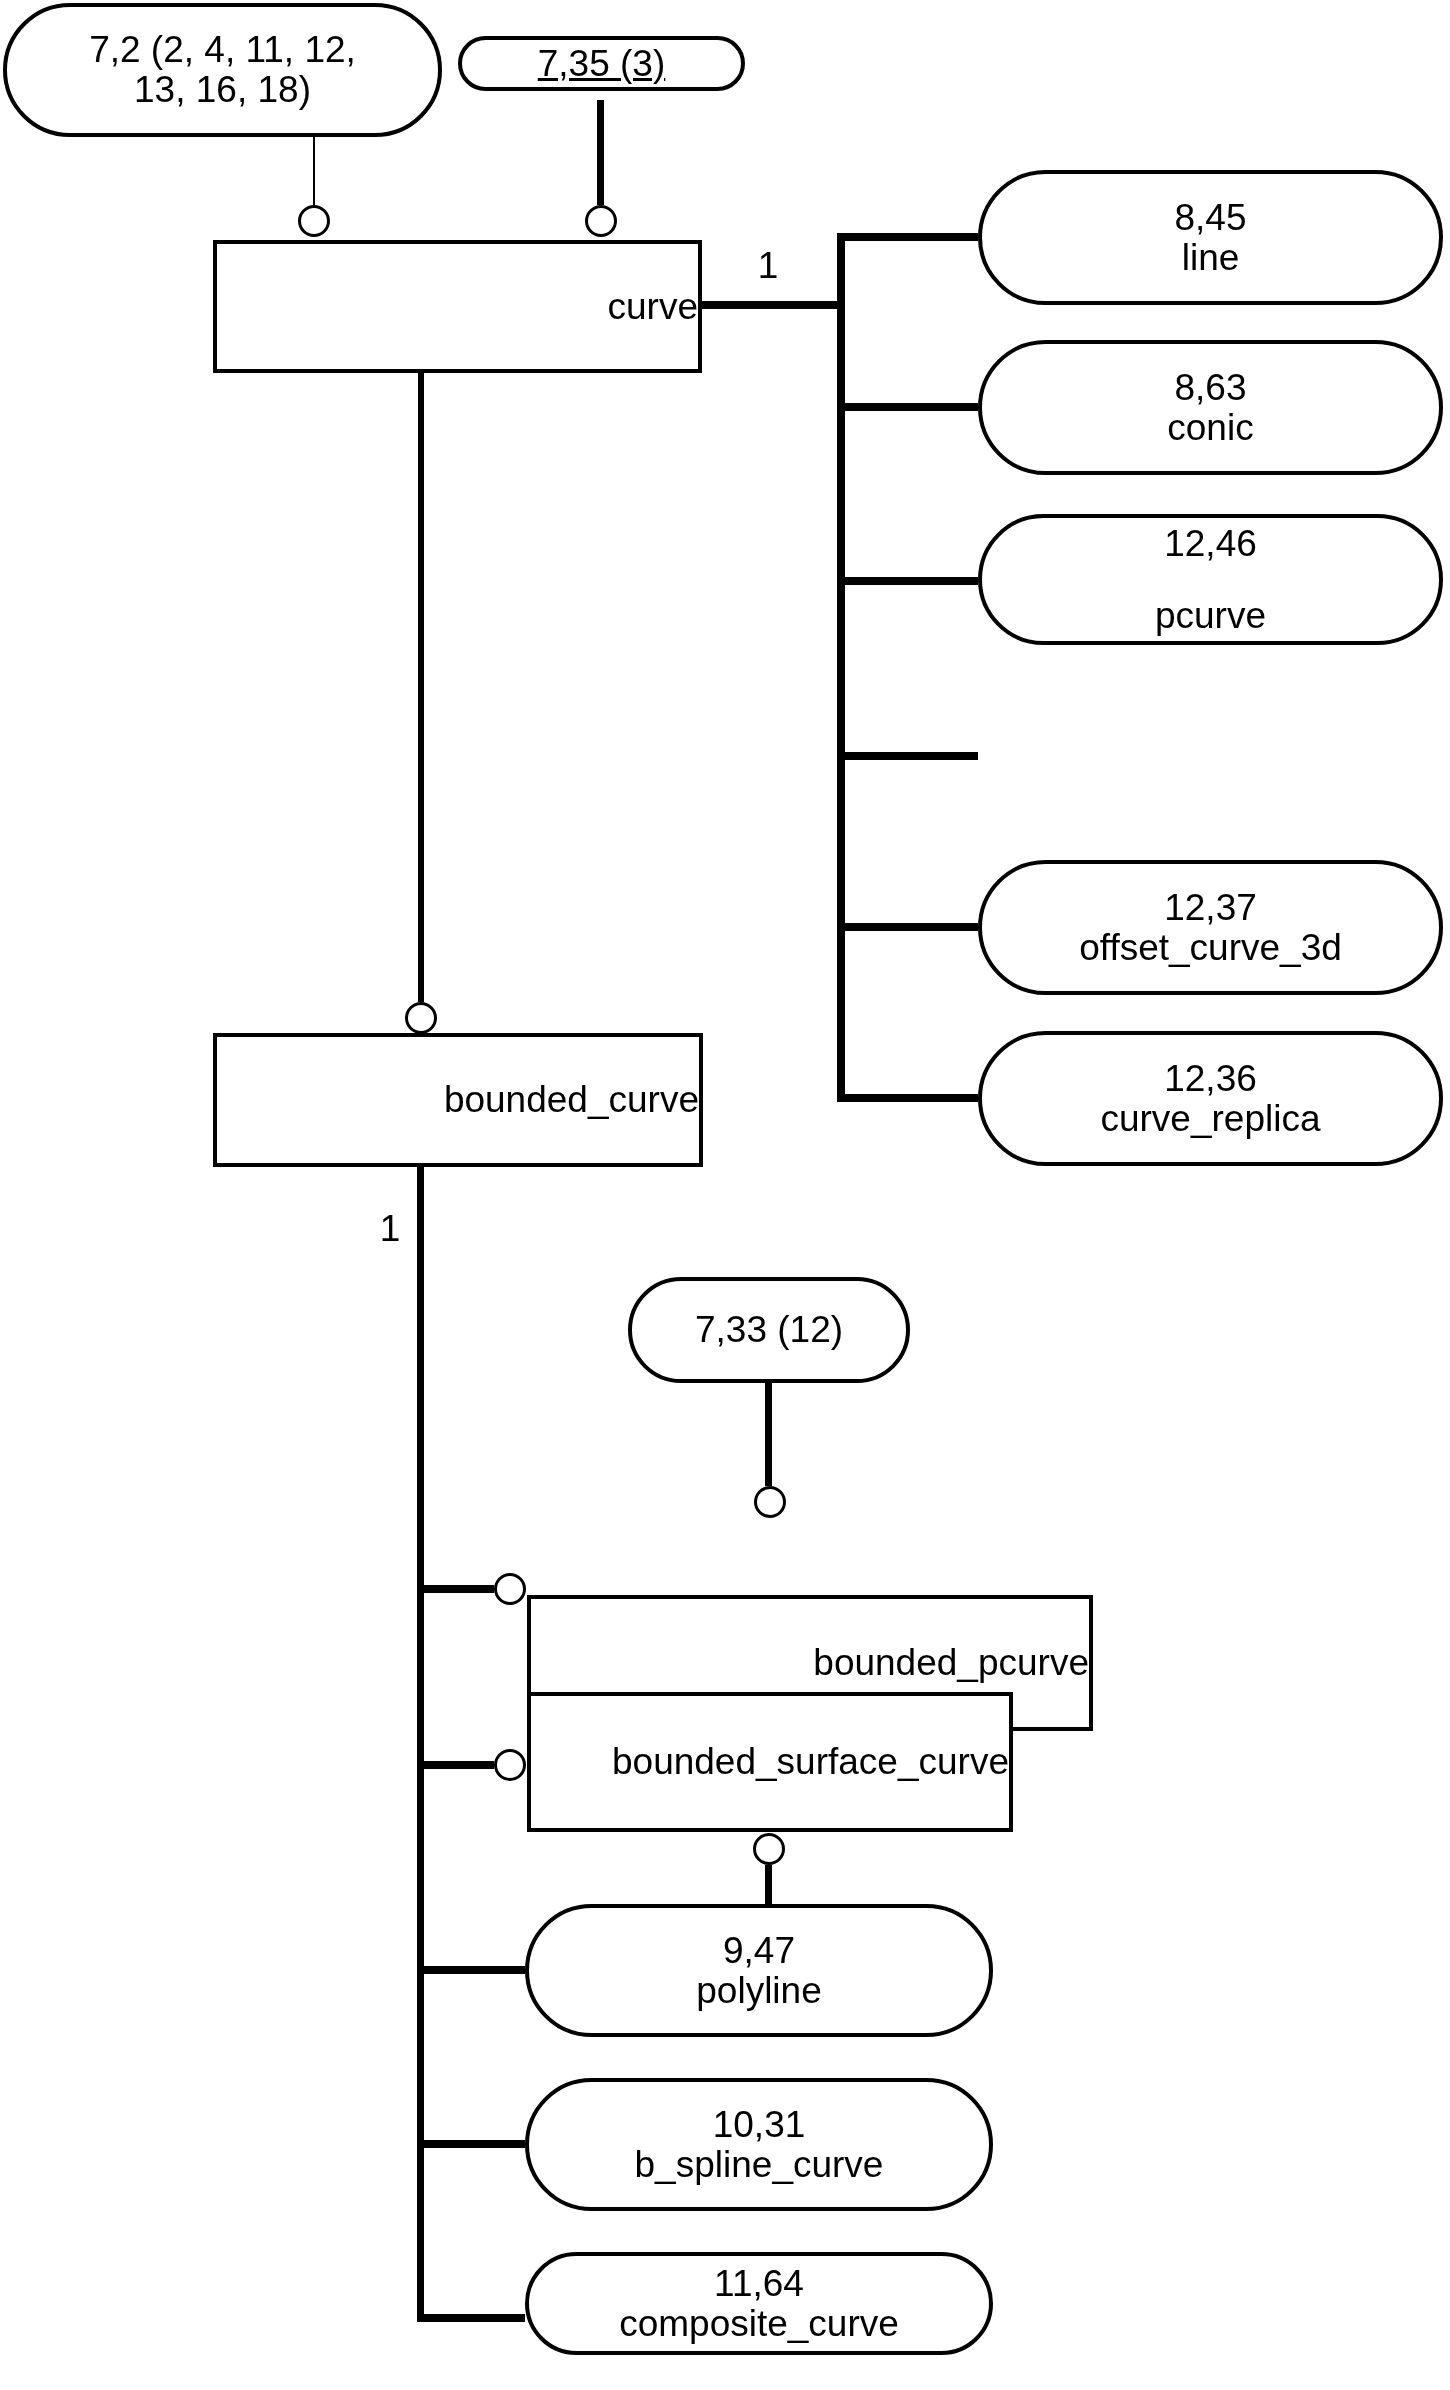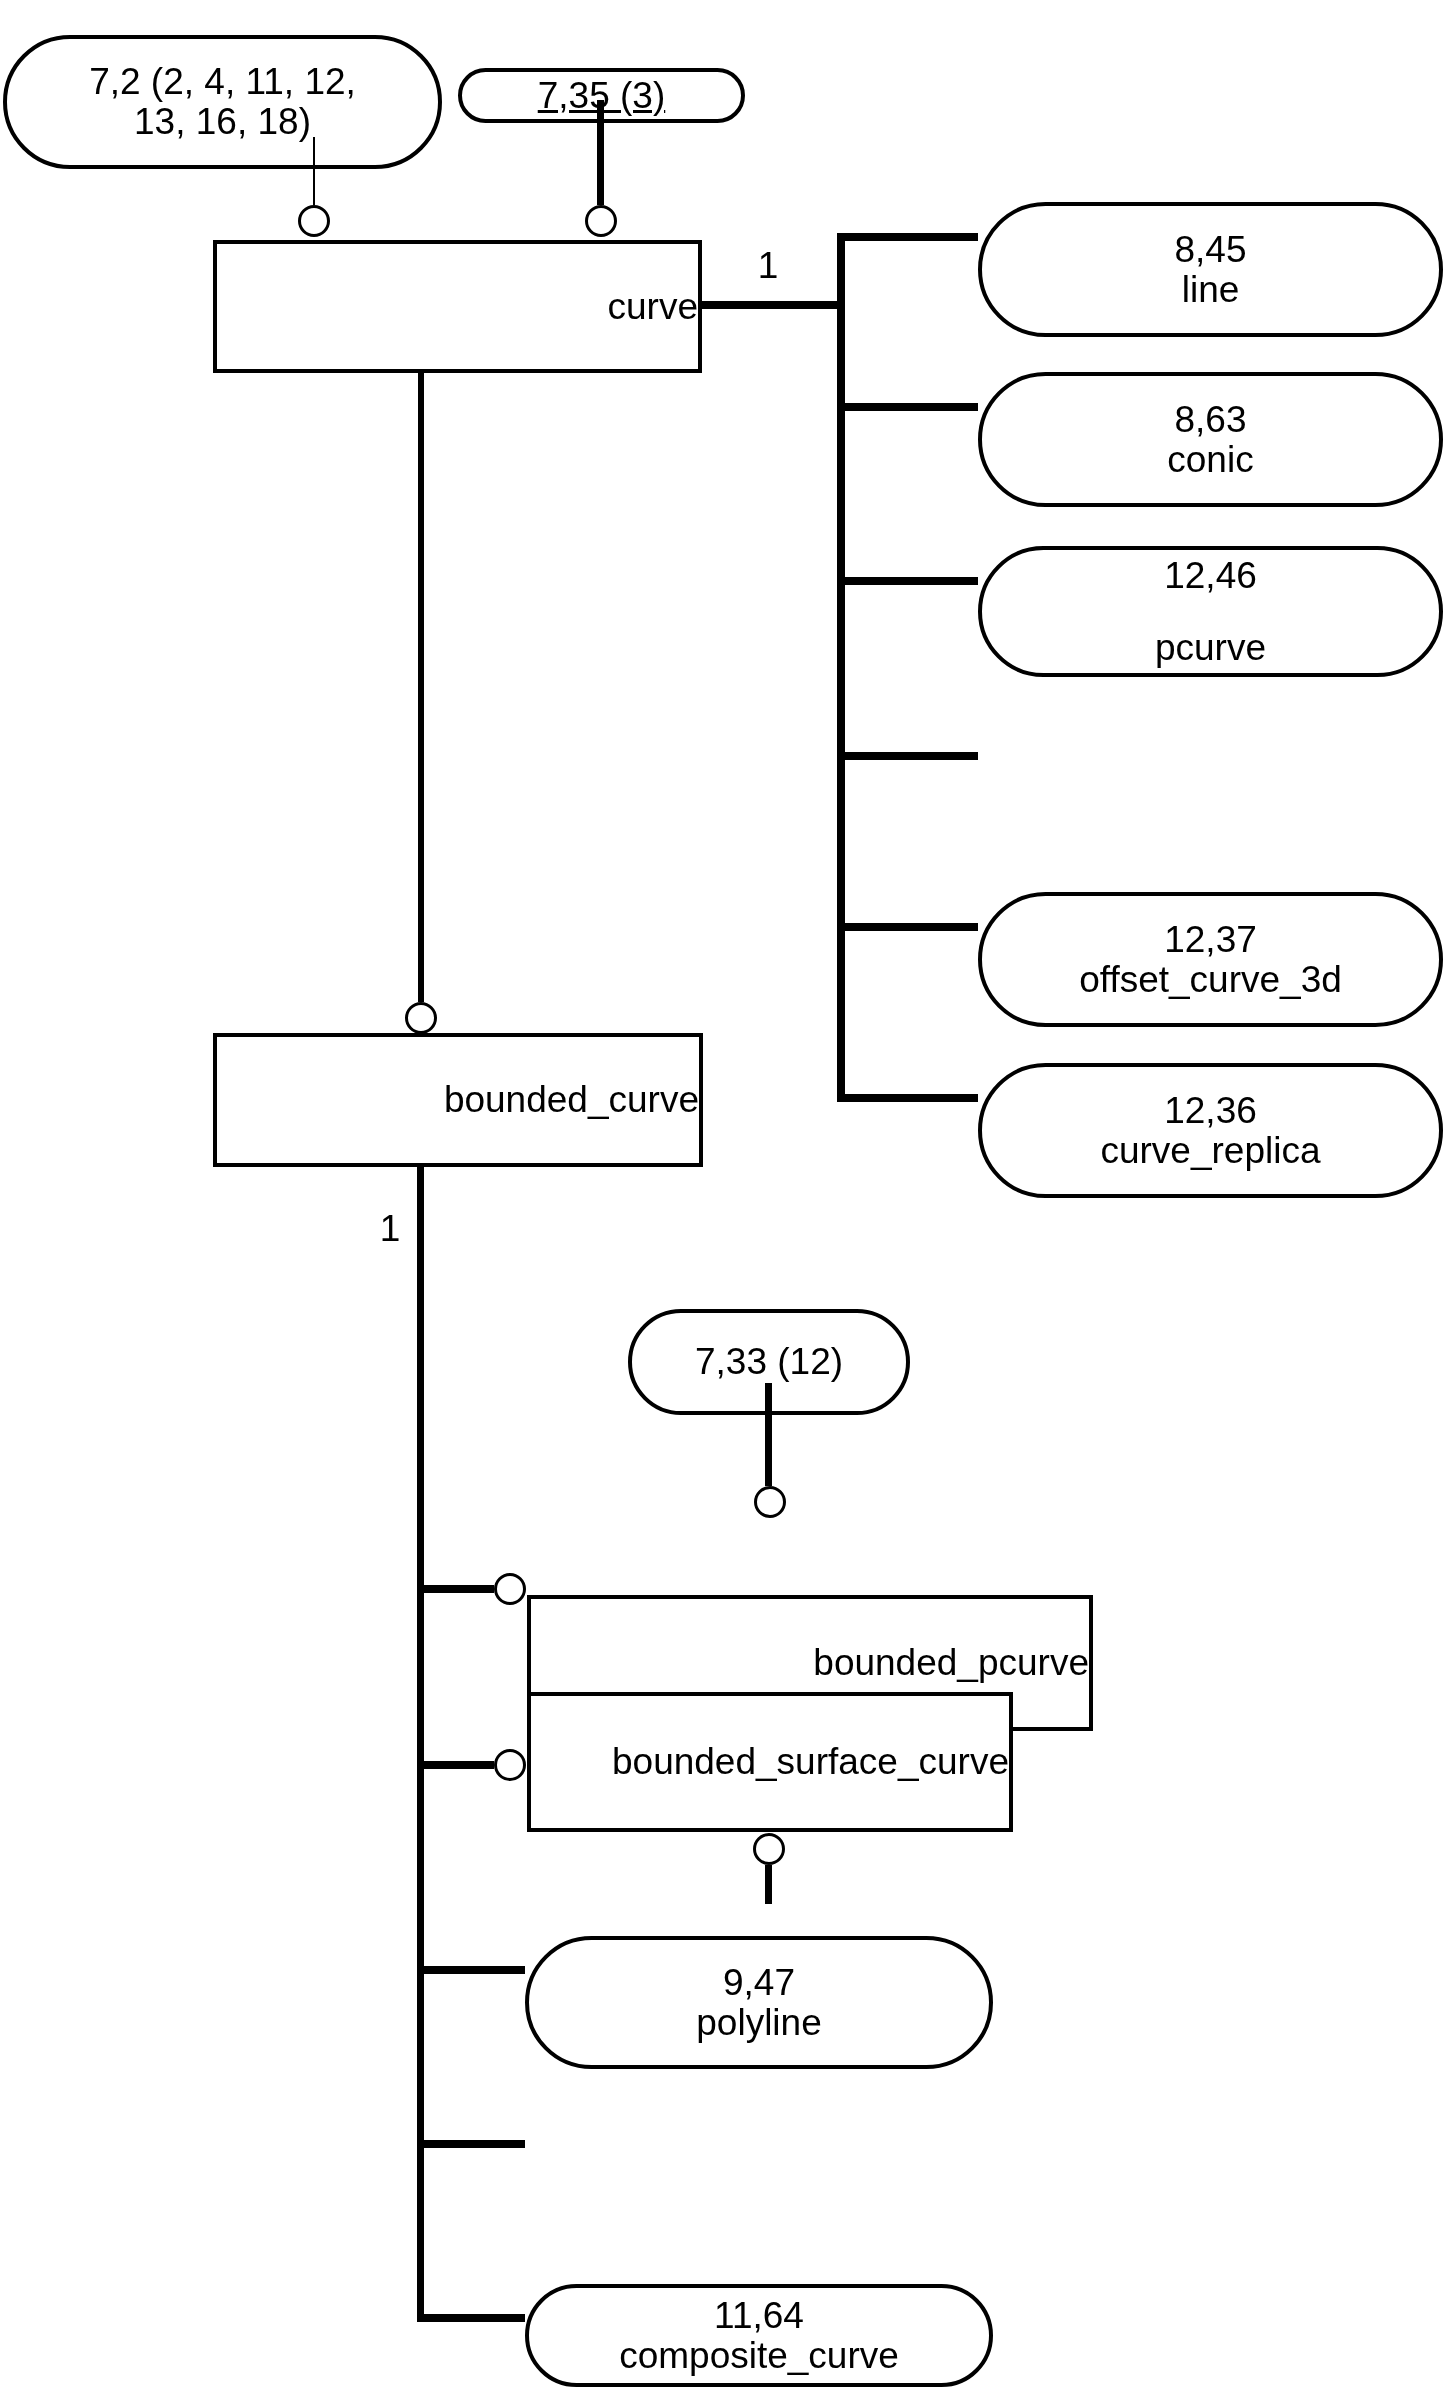--- a/index.html
+++ b/index.html
@@ -36,21 +36,20 @@
     border: 4px solid #000000;
     background: #ffffff;
     display: flex;
     flex-direction: column;
     align-items: center;
     justify-content: center;
     font-size: 37px;
     line-height: 40px;
     text-align: center;
     white-space: nowrap;
-    margin-top: 32px;
   }
   .circle {
     position: absolute;
     box-sizing: border-box;
     width: 32px;
     height: 32px;
     border: 3px solid #000000;
     border-radius: 50%;
     background: #ffffff;
     z-index: 3;
@@ -158,20 +157,24 @@
   <div class="circle" style="left:753px; top:1833px;"></div>
   <div class="line" style="left:765px; top:1865px; width:7px; height:39px;"></div>
 
   <div class="line" style="left:424px; top:1966px; width:101px; height:8px;"></div>
   <div class="stadium" style="left:525px; top:1904px; width:468px; height:133px; border-radius:67px;">
     <div>9,47</div>
     <div>polyline</div>
   </div>
 
   <div class="line" style="left:424px; top:2140px; width:101px; height:8px;"></div>
+  <div class="stadium" style="left:525px; top:2078px; width:468px; height:133px; border-radius:67px;">
+    <div>10,31</div>
+    <div>b_spline_curve</div>
+  </div>
 
   <div class="line" style="left:417px; top:2314px; width:108px; height:8px;"></div>
   <div class="stadium" style="left:525px; top:2252px; width:468px; height:103px; border-radius:67px;">
     <div>11,64</div>
     <div>composite_curve</div>
   </div>
 
 </div>
 
 </body></html>

